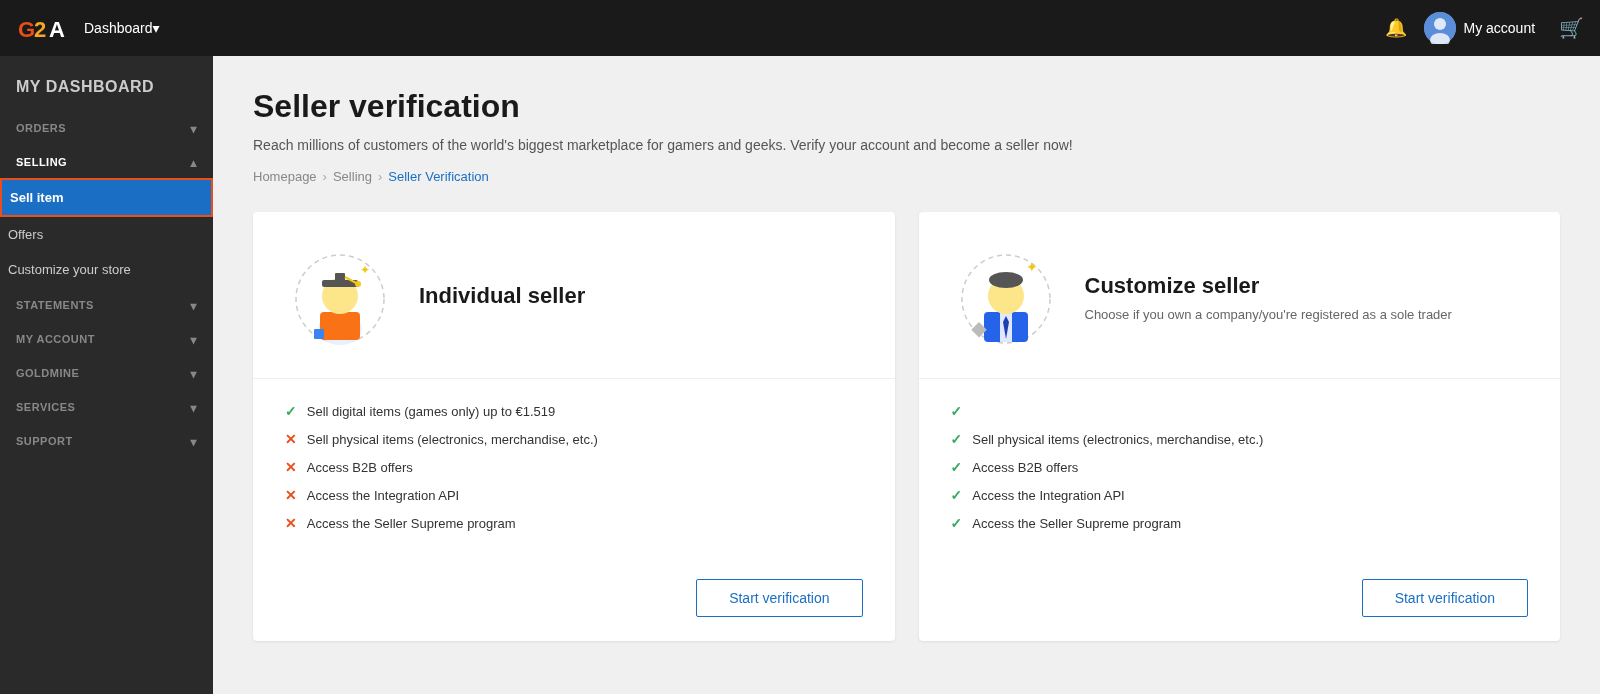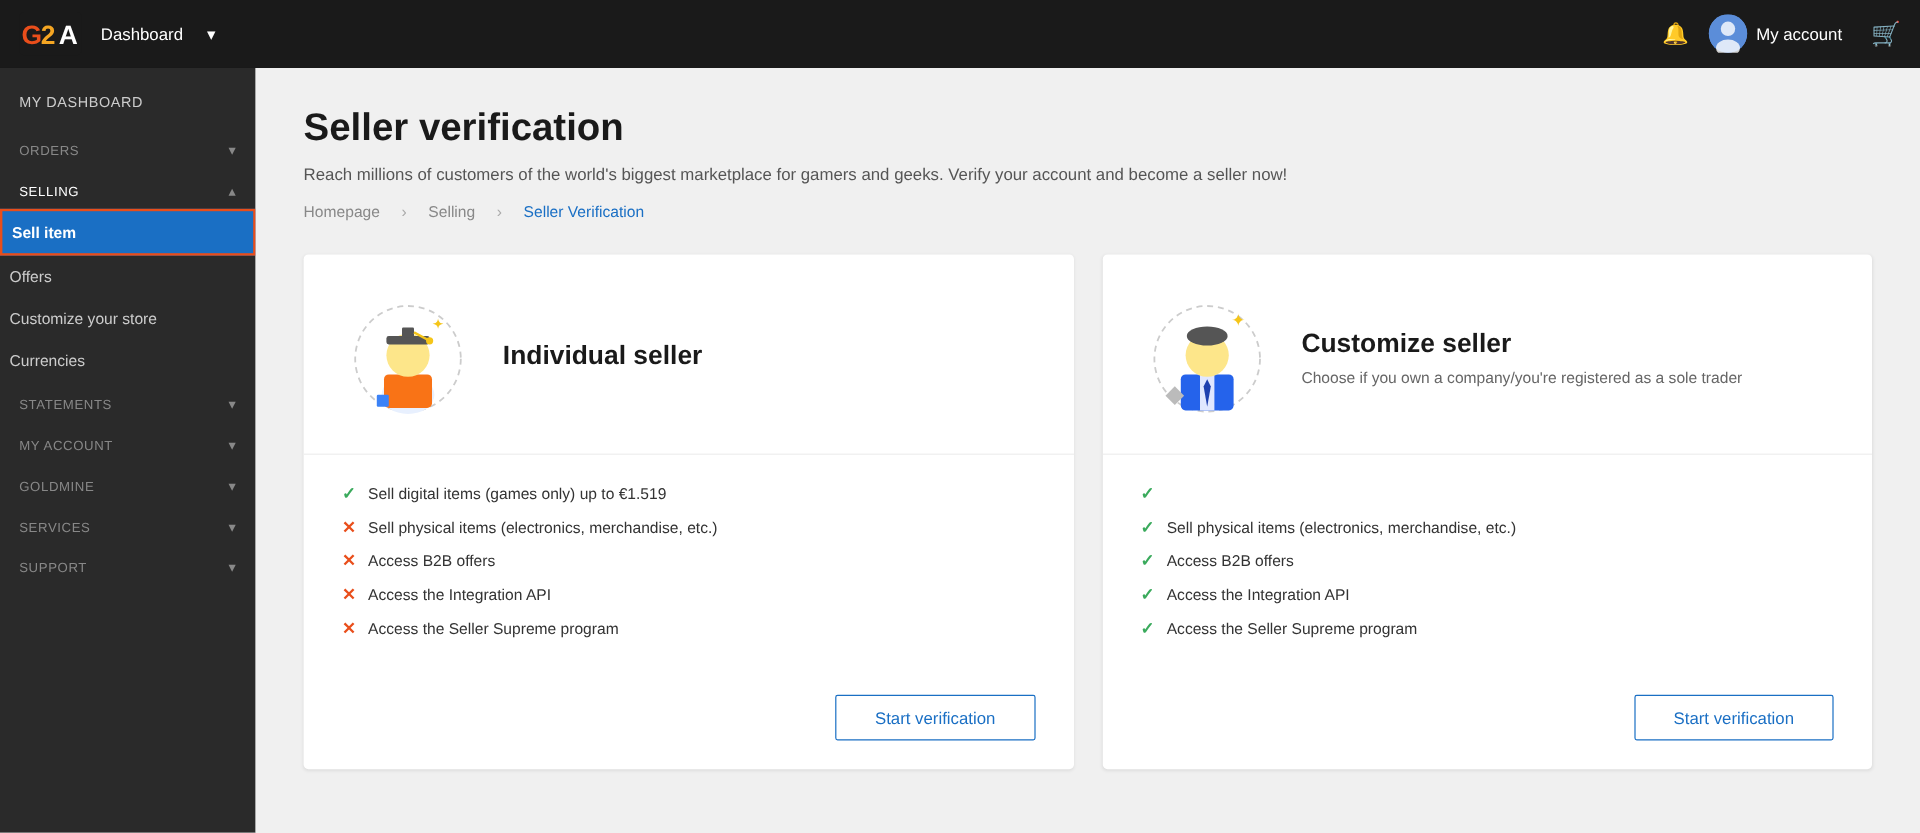--- a/index.html
+++ b/index.html
@@ -30,21 +30,21 @@
     }
     .logo svg { width: 52px; height: 36px; }
     .dashboard-btn {
       color: #fff;
       font-size: 14px;
       background: none;
       border: none;
       cursor: pointer;
       display: flex;
       align-items: center;
-      gap: 20px;
+      gap: 0;
     }
     .nav-right {
       margin-left: auto;
       display: flex;
       align-items: center;
       gap: 16px;
     }
     .bell-icon {
       color: #fff;
       font-size: 18px;
@@ -87,26 +87,26 @@
     
     .sidebar {
       width: 213px;
       background: #2a2a2a;
       flex-shrink: 0;
       padding-top: 8px;
     }
     .sidebar-section-header {
       color: #888;
       font-size: 11px;
-      font-weight: normal;
+      font-weight: bold;
       padding: 12px 16px 8px 16px;
       text-transform: uppercase;
       letter-spacing: 0.5px;
       display: flex;
-      align-items: flex-end;
+      align-items: flex-start;
       justify-content: space-between;
       cursor: pointer;
       gap: 48px;
     }
     .sidebar-section-header .chevron { color: #888; font-size: 12px; }
     .sidebar-item {
       color: #ccc;
       font-size: 13px;
       padding: 10px 16px 10px 8px;
       cursor: pointer;
@@ -117,22 +117,22 @@
       background: #1a6fc4;
       border: 2px solid #e94e1b;
       color: #fff;
       font-weight: bold;
     }
     .sidebar-section-header.active-section {
       color: #fff;
     }
     .my-dashboard {
       color: #ccc;
-      font-size: 12px;
-      font-weight: normal;
+      font-size: 16px;
+      font-weight: bold;
       padding: 14px 16px;
       text-transform: uppercase;
       letter-spacing: 0.5px;
       cursor: pointer;
     }
 
     
     .main-content {
       flex: 1;
       background: #f0f0f0;
@@ -145,21 +145,21 @@
       margin-bottom: 12px;
     }
     .page-subtitle {
       font-size: 14px;
       color: #555;
       margin-bottom: 16px;
     }
     .breadcrumb {
       display: flex;
       align-items: center;
-      gap: 18px;
+      gap: 6px;
       font-size: 13px;
       color: #888;
       margin-bottom: 28px;
     }
     .breadcrumb a { color: #888; text-decoration: none; }
     .breadcrumb .active-crumb { color: #1a6fc4; }
     .breadcrumb .sep { color: #aaa; }
 
     
     .cards-row {
@@ -283,23 +283,20 @@
 
     <a class="sidebar-item active">
       <span>Sell item</span>
     </a>
     <a class="sidebar-item">
       <span>Offers</span>
     </a>
     <a class="sidebar-item">
       <span>Customize your store</span>
     </a>
-    <a class="sidebar-item">
-      <span>Currencies</span>
-    </a>
 
     <div class="sidebar-section-header">
       <span>STATEMENTS</span>
       <span class="chevron">▾</span>
     </div>
 
     <div class="sidebar-section-header">
       <span>MY ACCOUNT</span>
       <span class="chevron">▾</span>
     </div>

